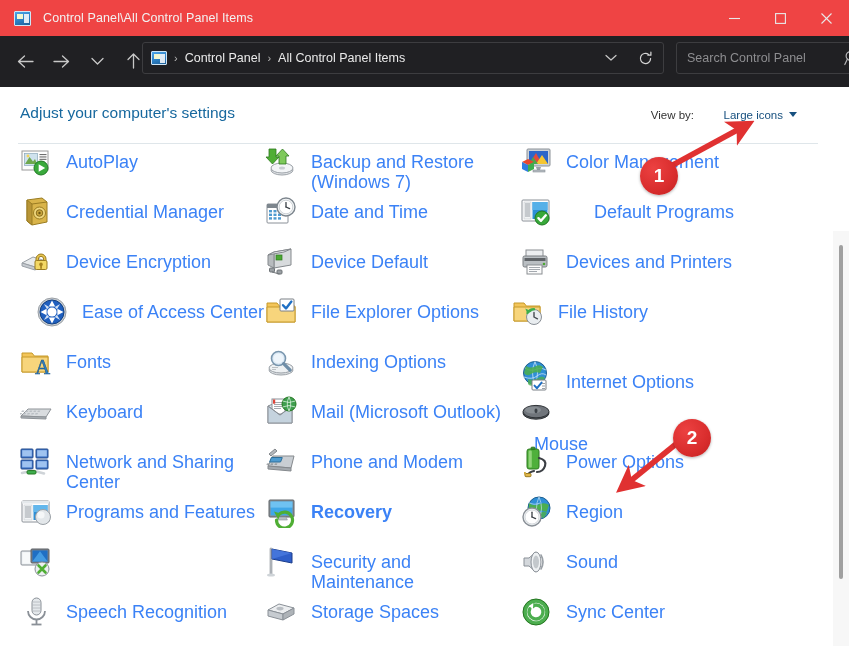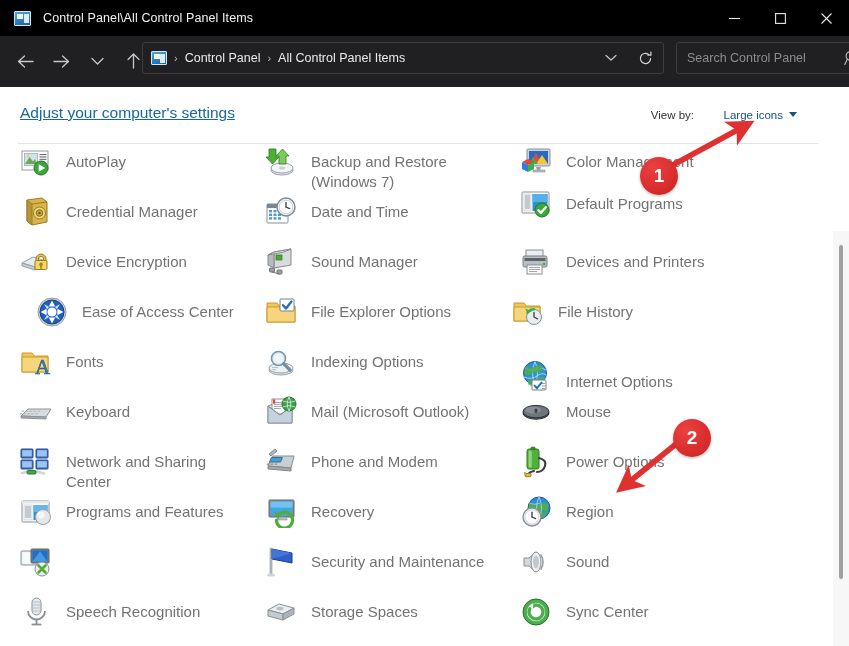--- a/index.html
+++ b/index.html
@@ -21,21 +21,21 @@
     height: 646px;
     background: #ffffff;
     overflow: hidden;
   }
 
   
   .titlebar {
     position: absolute;
     left: 0; top: 0;
     width: 849px; height: 36px;
-    background: #000000;
+    background: #ef4444;
     display: flex;
     align-items: center;
   }
   .titlebar-icon {
     margin-left: 14px;
     width: 17px; height: 15px;
     position: relative;
     flex: 0 0 auto;
   }
   .cp-glyph {
@@ -181,21 +181,20 @@
     position: absolute;
     left: 0; top: 0;
     width: 849px; height: 56px;
   }
   .page-title {
     position: absolute;
     left: 20px; top: 17px;
     font-size: 15.5px;
     color: #17689e;
     white-space: nowrap;
-    text-decoration: underline;
   }
   .viewby-label {
     position: absolute;
     right: 155px; top: 22px;
     font-size: 11.5px;
     color: #333333;
     white-space: nowrap;
   }
   .viewby-value {
     position: absolute;
@@ -233,23 +232,23 @@
     align-items: flex-start;
   }
   .item-icon {
     width: 32px; height: 32px;
     flex: 0 0 auto;
     margin-top: 0px;
     position: relative;
   }
   .item-label {
     margin-left: 14px;
-    font-size: 15px;
+    font-size: 18px;
     line-height: 20px;
-    color: #737373;
+    color: #3b82f6;
     padding-top: 6px;
     max-width: 200px;
     white-space: pre-line;
   }
 
   
   .scrollbar {
     position: absolute;
     right: 0; top: 144px;
     width: 16px; height: 502px;
@@ -453,21 +452,21 @@
                 <rect x="8.5" y="21.2" width="3" height="2.4"></rect>
                 <rect x="13" y="21.2" width="3" height="2.4"></rect>
       </g>
       <circle cx="21" cy="11" r="9" fill="#f5f7f8" stroke="#7d868e" stroke-width="1.4"></circle>
       <circle cx="21" cy="11" r="6.8" fill="#ffffff" stroke="#b9bfc4" stroke-width=".7"></circle>
       <line x1="21" y1="11" x2="21" y2="6.6" stroke="#3b4147" stroke-width="1.3" stroke-linecap="round"></line>
       <line x1="21" y1="11" x2="24.6" y2="12.6" stroke="#3b4147" stroke-width="1.3" stroke-linecap="round"></line>
             </svg></span>
           <span class="item-label">Date and Time</span>
         </div>
-        <div class="item" style="left: 520px; top: 44px;">
+        <div class="item" style="left: 520px; top: 52px; gap: 28px;">
           <span class="item-icon"><svg width="32" height="32" viewBox="0 0 32 32">
       <rect x="2" y="4" width="27" height="21" rx="1" fill="#ffffff" stroke="#8a9097"></rect>
       <rect x="4" y="6" width="7" height="17" fill="#f1f3f4" stroke="#c3c8cc" stroke-width=".6"></rect>
       <g fill="#9aa0a6">
                 <rect x="5" y="7.5" width="5" height="1"></rect>
                 <rect x="5" y="9.5" width="5" height="1"></rect>
                 <rect x="5" y="11.5" width="5" height="1"></rect>
                 <rect x="5" y="13.5" width="5" height="1"></rect>
                 <rect x="5" y="15.5" width="5" height="1"></rect>
                 <rect x="5" y="17.5" width="5" height="1"></rect>
@@ -495,21 +494,21 @@
         <div class="item" style="left: 265px; top: 102px;">
           <span class="item-icon"><svg width="32" height="32" viewBox="0 0 32 32">
       <path d="M9 6 L26 3 L26 19 L9 22 z" fill="#d8dbdd" stroke="#85898d"></path>
       <path d="M9 6 L9 22 L3 19 L3 9 z" fill="#b7bbbe" stroke="#85898d"></path>
       <path d="M9 6 L3 9 L19 6 L26 3 z" fill="#eceeef" stroke="#85898d"></path>
       <rect x="11" y="9" width="6" height="5" fill="#4ba832" stroke="#2f7a1f" stroke-width=".7"></rect>
       <rect x="4.5" y="22" width="5" height="4" rx="1" fill="#9ba0a4" stroke="#6f7478"></rect>
       <rect x="12" y="24" width="5" height="4" rx="1" fill="#9ba0a4" stroke="#6f7478"></rect>
       <path d="M7 26 L14.5 28" stroke="#6f7478" stroke-width="1"></path>
             </svg></span>
-          <span class="item-label">Sound Manager</span>
+          <span class="item-label">Device Default</span>
         </div>
         <div class="item" style="left: 520px; top: 102px;">
           <span class="item-icon"><svg width="32" height="32" viewBox="0 0 32 32">
       <rect x="6" y="4" width="17" height="7" fill="#eceef0" stroke="#8a8e92"></rect>
       <rect x="3" y="10" width="24" height="11" rx="1.6" fill="#b9bec2" stroke="#7a7e82"></rect>
       <rect x="4.5" y="12" width="21" height="3" fill="#5f6367"></rect>
       <circle cx="24" cy="18" r="1.3" fill="#4ba832"></circle>
       <rect x="7" y="19" width="15" height="9" fill="#fbfbfb" stroke="#8a8e92"></rect>
       <g fill="#9aa0a6">
                 <rect x="9" y="21" width="11" height=".9"></rect>
@@ -627,21 +626,21 @@
                 <rect x="9" y="12" width="7" height=".9"></rect>
               </g>
       <rect x="8" y="3.5" width="2.2" height="4.2" fill="#e0453a"></rect>
       <path d="M3 10 L15 19 L27 10 L27 27 L3 27 z" fill="#c5d3de" stroke="#8a9097"></path>
       <path d="M3 10 L15 19 L27 10" fill="none" stroke="#8a9097"></path>
       <circle cx="24" cy="8" r="7" fill="#3f9e4f" stroke="#23761f"></circle>
       <path d="M17.6 5 q6.4 3 12.8 0 M17.6 11 q6.4 -3 12.8 0 M24 1 q-3.4 7 0 14 M24 1 q3.4 7 0 14" fill="none" stroke="#d7efdb" stroke-width=".8"></path>
             </svg></span>
           <span class="item-label">Mail (Microsoft Outlook)</span>
         </div>
-        <div class="item" style="left: 520px; top: 252px;">
+        <div class="item" style="left: 520px; top: 252px; flex-direction: column;">
           <span class="item-icon"><svg width="32" height="32" viewBox="0 0 32 32">
       <ellipse cx="16" cy="17" rx="13" ry="6.2" fill="#55595e" stroke="#2f3337"></ellipse>
       <ellipse cx="16" cy="15.6" rx="13" ry="6.2" fill="#70757b" stroke="#2f3337"></ellipse>
       <ellipse cx="13" cy="14" rx="8" ry="3.4" fill="#9aa0a6" opacity=".55"></ellipse>
       <ellipse cx="16" cy="14.8" rx="1.5" ry="2.4" fill="#3b4046"></ellipse>
             </svg></span>
           <span class="item-label">Mouse</span>
         </div>
         <div class="item" style="left: 20px; top: 302px;">
           <span class="item-icon"><svg width="32" height="32" viewBox="0 0 32 32">
@@ -700,21 +699,21 @@
                 <rect x="5" y="18.5" width="6" height="1"></rect>
                 <rect x="5" y="20.5" width="6" height="1"></rect>
               </g>
       <rect x="13.5" y="9" width="14" height="15" fill="#2d8fd6"></rect>
       <rect x="13.5" y="9" width="14" height="7" fill="#63b7ec"></rect>
       <circle cx="23" cy="21" r="7.5" fill="#e3e7ea" stroke="#9aa0a6"></circle>
       <circle cx="21" cy="19" r="3.6" fill="#f6f8f9" opacity=".9"></circle>
             </svg></span>
           <span class="item-label">Programs and Features</span>
         </div>
-        <div class="item" style="left: 265px; top: 352px;">
+        <div class="item" style="left: 265px; top: 352px; font-weight: bold;">
           <span class="item-icon"><svg width="32" height="32" viewBox="0 0 32 32">
       <rect x="4" y="4" width="25" height="17" rx="1" fill="#8a9097" stroke="#5f6469"></rect>
       <rect x="5.6" y="5.6" width="21.8" height="13.8" fill="#3fa7e8"></rect>
       <rect x="5.6" y="5.6" width="21.8" height="6" fill="#6fc2f2"></rect>
       <path d="M13 21 h8 l1.4 3 h-10.8 z" fill="#b9bec3" stroke="#8a9097" stroke-width=".6"></path>
       <path d="M11.5 24 a8 8 0 1 0 2.4 -5.6" fill="none" stroke="#4fae34" stroke-width="3.2" stroke-linecap="round"></path>
       <path d="M9 15.5 L15.4 17.4 L13.4 23.8" fill="#4fae34"></path>
             </svg></span>
           <span class="item-label">Recovery</span>
         </div>

